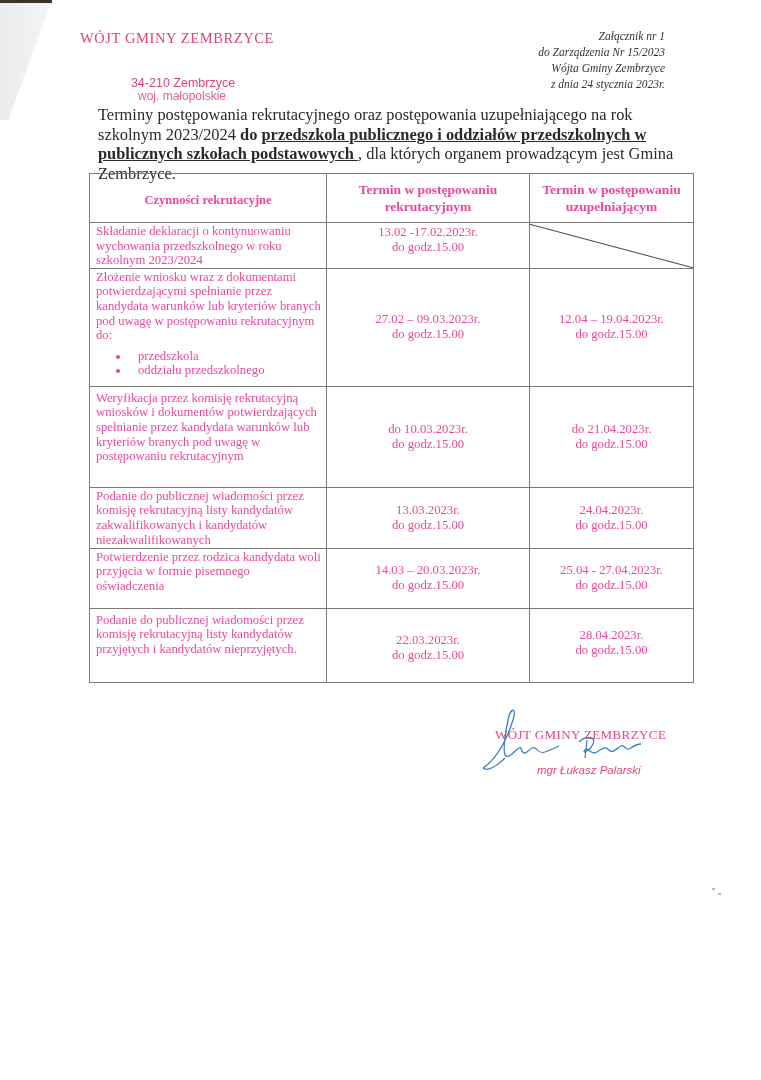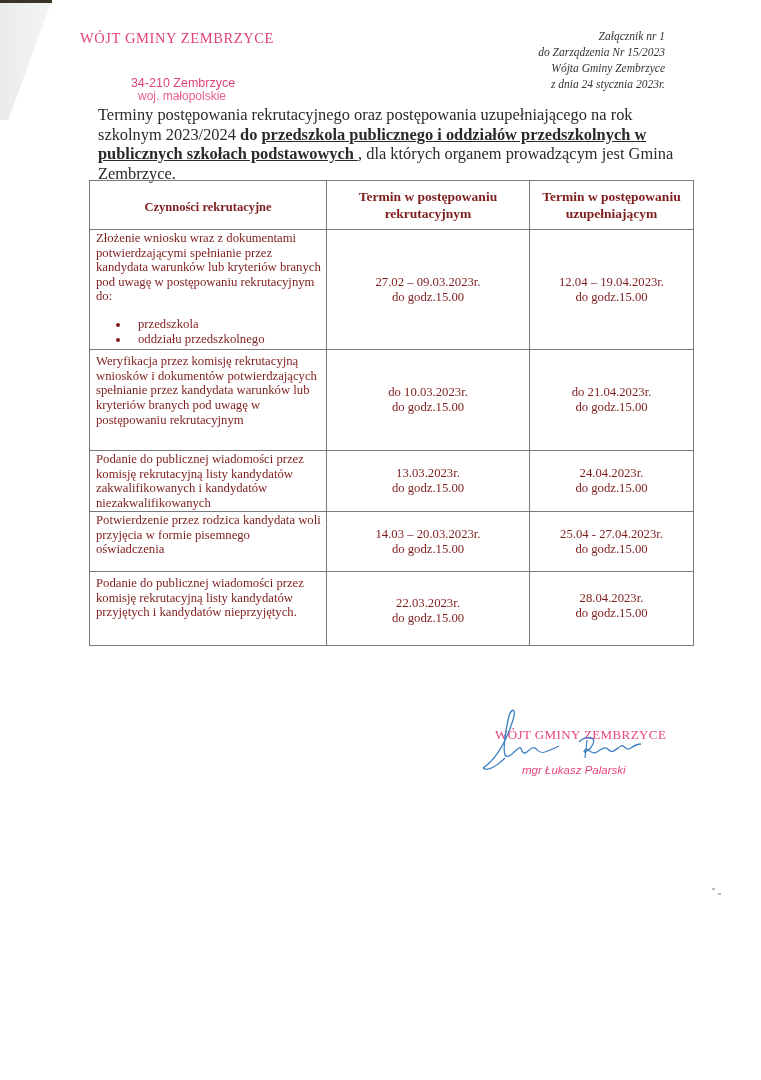--- a/index.html
+++ b/index.html
@@ -9,33 +9,33 @@
                background:linear-gradient(90deg,#e9ebec,#f4f5f6); clip-path:polygon(0 0,100% 0,100% 0%,16% 100%,0 100%); }
   .scan-edge-top { position:absolute; left:0; top:0; width:52px; height:3px; background:#3a3427; }
   .stamp { position:absolute; left:80px; top:30px; color:#e0427a; text-align:center; line-height:1.15; }
   .stamp .l1 { font-family:"Liberation Serif", serif; font-size:14.5px; letter-spacing:0.6px; }
   .stamp .l2 { font-family:"Liberation Sans", sans-serif; font-size:12.5px; margin-left:12px;margin-top:29px; }
   .stamp .l3 { font-family:"Liberation Sans", sans-serif; font-size:12px; margin-left:10px; color:#e85d92; }
   .annex { position:absolute; right:96px; top:28px; text-align:right; font-style:italic; font-size:11.5px; line-height:16px; color:#333; }
   .title { position:absolute; left:98px; top:105px; width:600px; font-size:16.4px; line-height:19.5px; color:#2a2a2a; }
   .title b { font-weight:bold; }
   .title u { text-decoration:underline; }
-  table.sched { position:absolute; left:89px; top:180px; width:604px; border-collapse:collapse; table-layout:fixed; font-size:12.7px; color:#7f1d1d; }
+  table.sched { position:absolute; left:89px; top:173px; width:604px; border-collapse:collapse; table-layout:fixed; font-size:12.7px; color:#ec4899; }
   table.sched td, table.sched th { border:1px solid #7a7a7a; vertical-align:middle; padding:0 5px; }
   table.sched th { font-weight:bold; text-align:center; font-size:13.5px; line-height:17px; }
   table.sched th.c1 { font-size:12.5px; padding-top:4px; }
   table.sched td.act { text-align:left; line-height:14.6px; padding-top:1px; padding-left:6px; vertical-align:top; }
   table.sched td.date { text-align:center; line-height:15px; }
-  table.sched ul { margin:13px 0 3px 0; padding-left:34px; }
+  table.sched ul { margin:6px 0 3px 0; padding-left:34px; }
   table.sched li { list-style:disc; padding-left:8px; }
   .diag-cell { position:relative; }
   .diag-cell svg { position:absolute; left:0; top:0; width:100%; height:100%; }
   .sign { position:absolute; left:475px; top:700px; width:230px; height:90px; }
   .sign .stamp2 { position:absolute; left:20px; top:27px; color:#e8457e; font-size:13px; letter-spacing:0.4px; font-family:"Liberation Serif", serif; }
-  .sign .name { position:absolute; left:47px; top:64px; color:#e8457e; font-size:11.5px; font-style:italic; font-family:"Liberation Sans", sans-serif; }
+  .sign .name { position:absolute; left:62px; top:64px; color:#e8457e; font-size:11.5px; font-style:italic; font-family:"Liberation Sans", sans-serif; }
   .sign svg { position:absolute; left:0; top:0; }
   .speck { position:absolute; width:3px; height:2px; background:#bbb; }
 </style>
 </head>
 <body>
 
 <div class="scan-edge"></div>
 <div class="scan-edge-top"></div>
 
 <div class="stamp">
@@ -57,20 +57,32 @@
   <colgroup>
       <col style="width:237px">
       <col style="width:203px">
       <col style="width:164px">
     </colgroup>
   <tbody>
       <tr style="height:49px">
     <th class="c1">Czynności rekrutacyjne</th>
     <th>Termin w postępowaniu rekrutacyjnym</th>
     <th>Termin w postępowaniu uzupełniającym</th>
+  </tr>
+  <tr style="height:45px">
+    <td class="act">Składanie deklaracji o kontynuowaniu wychowania przedszkolnego w roku szkolnym 2023/2024</td>
+    <td class="date" style="vertical-align:top;padding-top:2px">
+          <div>13.02 -17.02.2023r.</div>
+          <div>do  godz.15.00</div>
+        </td>
+    <td class="diag-cell">
+          <svg viewBox="0 0 100 100" preserveAspectRatio="none">
+            <line x1="0" y1="3" x2="100" y2="100" stroke="#444" stroke-width="1" vector-effect="non-scaling-stroke"></line>
+          </svg>
+        </td>
   </tr>
   <tr style="height:118px">
     <td class="act">
           <div>Złożenie wniosku  wraz z dokumentami potwierdzającymi spełnianie przez kandydata warunków lub kryteriów branych pod uwagę w postępowaniu rekrutacyjnym do:</div>
           <ul>
             <li>przedszkola</li>
             <li>oddziału przedszkolnego</li>
           </ul>
         </td>
     <td class="date">

